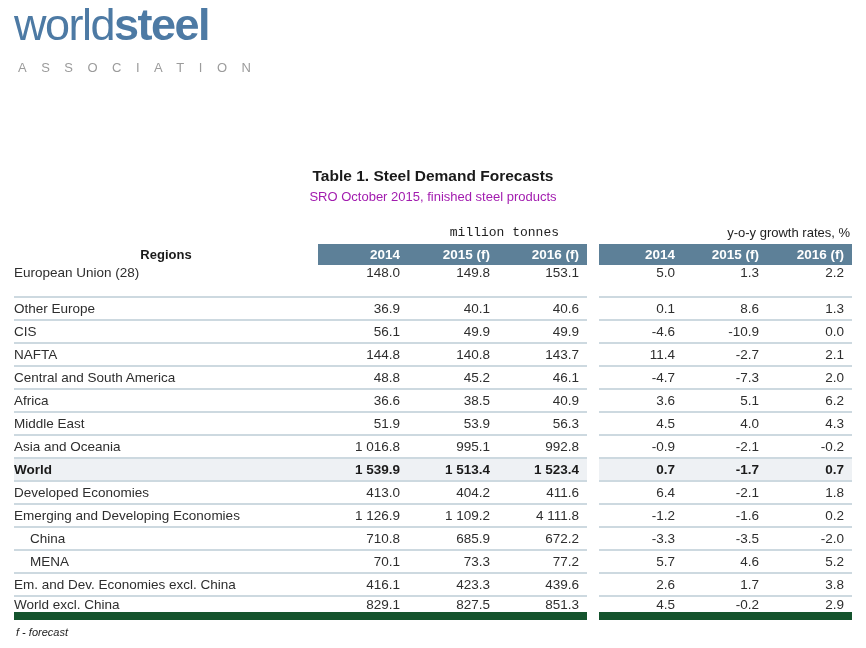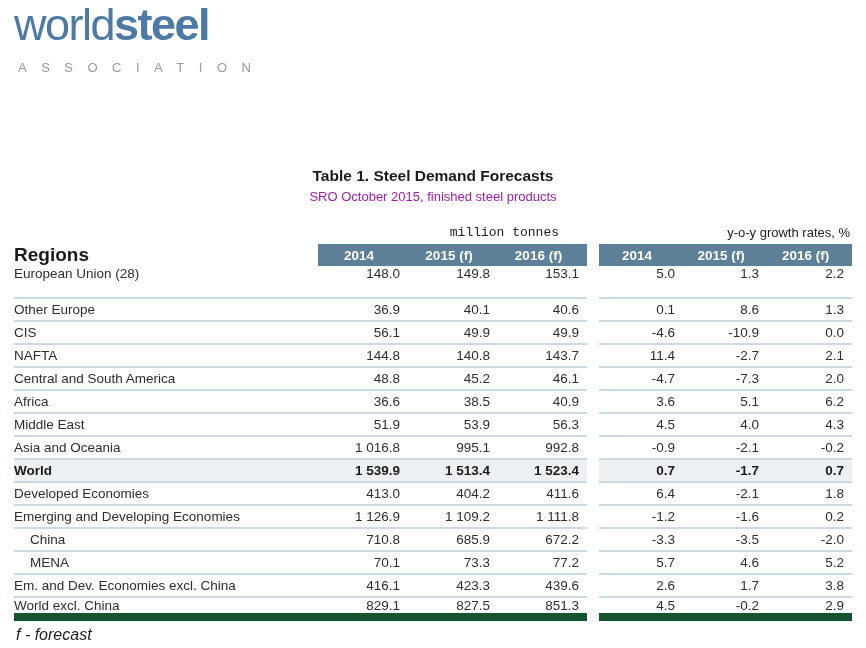--- a/index.html
+++ b/index.html
@@ -33,43 +33,43 @@
   }
   .group-label td {
     font-size: 13px; height: 21px; vertical-align: bottom; padding-bottom: 4px;
     color: #222222; white-space: nowrap;
   }
   .group-label td.glabel1 { text-align: right; padding-right: 28px; font-family: Liberation Mono, monospace; }
   .group-label td.glabel2 { text-align: right; padding-right: 2px; }
 
   .colhead th {
     background: #5d8098; color: #ffffff; font-size: 13.5px; font-weight: bold;
-    padding-right: 8px; height: 21px; white-space: nowrap;
+    text-align: right; padding-right: 8px; height: 21px; white-space: nowrap;
   }
   .colhead th.region {
-    background: #ffffff; color: #1a1a1a; text-align: left; padding: 0;
-    font-size: 19px;
+    background: #ffffff; color: #1a1a1a; text-align: center; padding: 0;
+    font-size: 13px;
   }
   .colhead td.gap { background: #ffffff; }
 
   tbody td {
     font-size: 13.5px; height: 23px; white-space: nowrap;
     border-bottom: 2px solid #cdd9e0; vertical-align: middle; color: #2e2e2e;
   }
   tbody tr:first-child td { height: 27px; vertical-align: bottom; padding-bottom: 16px; }
   tbody td.num { text-align: right; padding-right: 8px; }
   tbody td.gap { border-bottom: none; }
   tbody td.region { text-align: left; }
   tbody td.region.indent { padding-left: 16px; }
   tbody tr.bold td { font-weight: bold; color: #1a1a1a; }
   tbody tr.shaded td:not(.gap) { background: #eef1f4; }
   tbody tr:last-child td:not(.gap) { border-bottom: 8px solid #14532d; }
 
   
-  .footnote { position: absolute; top: 626px; left: 16px; font-size: 16px; font-style: italic; color: #222222; }
+  .footnote { position: absolute; top: 626px; left: 16px; font-size: 11px; font-style: italic; color: #222222; }
 </style>
 </head>
 <body>
 
 <div class="logo">
   <div class="logo-word"><span class="w1">world</span><span class="w2">steel</span></div>
   <div class="logo-sub">ASSOCIATION</div>
 </div>
 
 <div class="title-block">
@@ -204,21 +204,21 @@
         <td class="num">411.6</td>
         <td class="gap"></td>
         <td class="num">6.4</td>
         <td class="num">-2.1</td>
         <td class="num">1.8</td>
       </tr>
       <tr>
         <td class="region">Emerging and Developing Economies</td>
         <td class="num">1 126.9</td>
         <td class="num">1 109.2</td>
-        <td class="num">1 111.8</td>
+        <td class="num">4 111.8</td>
         <td class="gap"></td>
         <td class="num">-1.2</td>
         <td class="num">-1.6</td>
         <td class="num">0.2</td>
       </tr>
       <tr>
         <td class="region indent">China</td>
         <td class="num">710.8</td>
         <td class="num">685.9</td>
         <td class="num">672.2</td>

